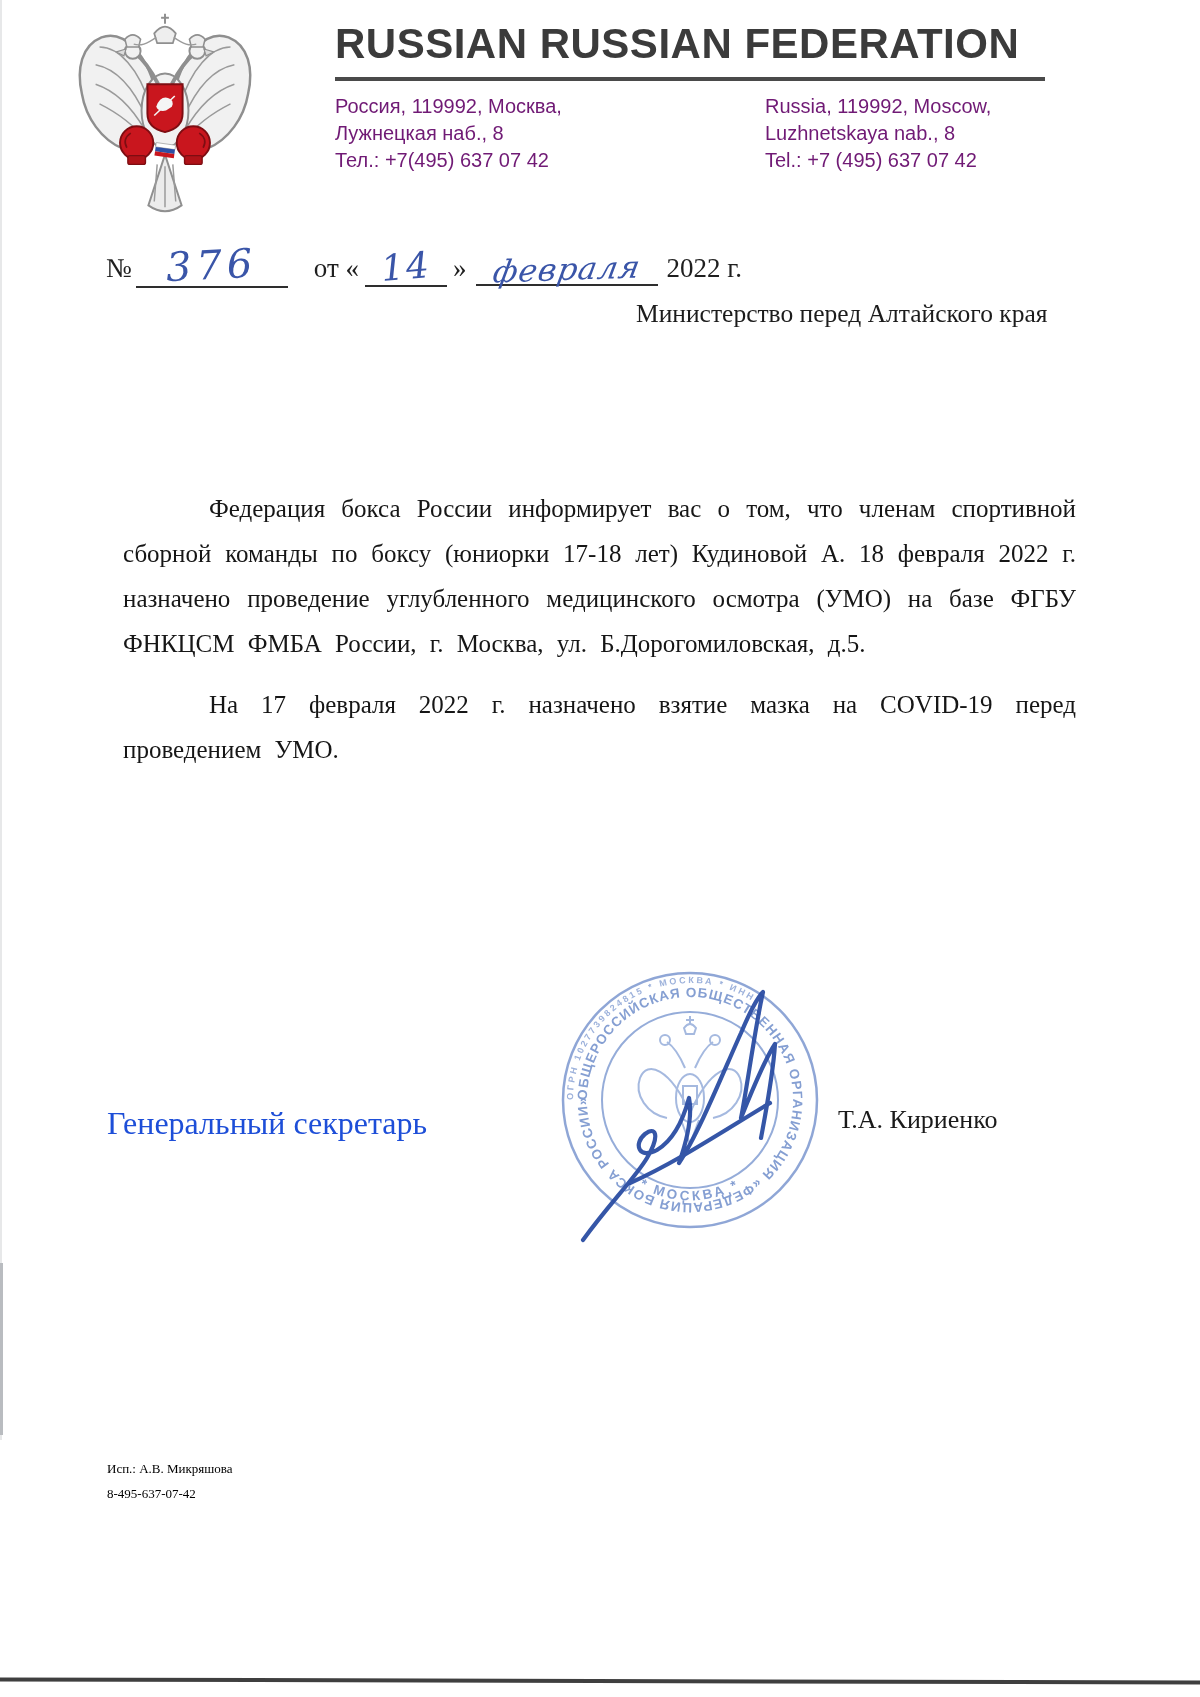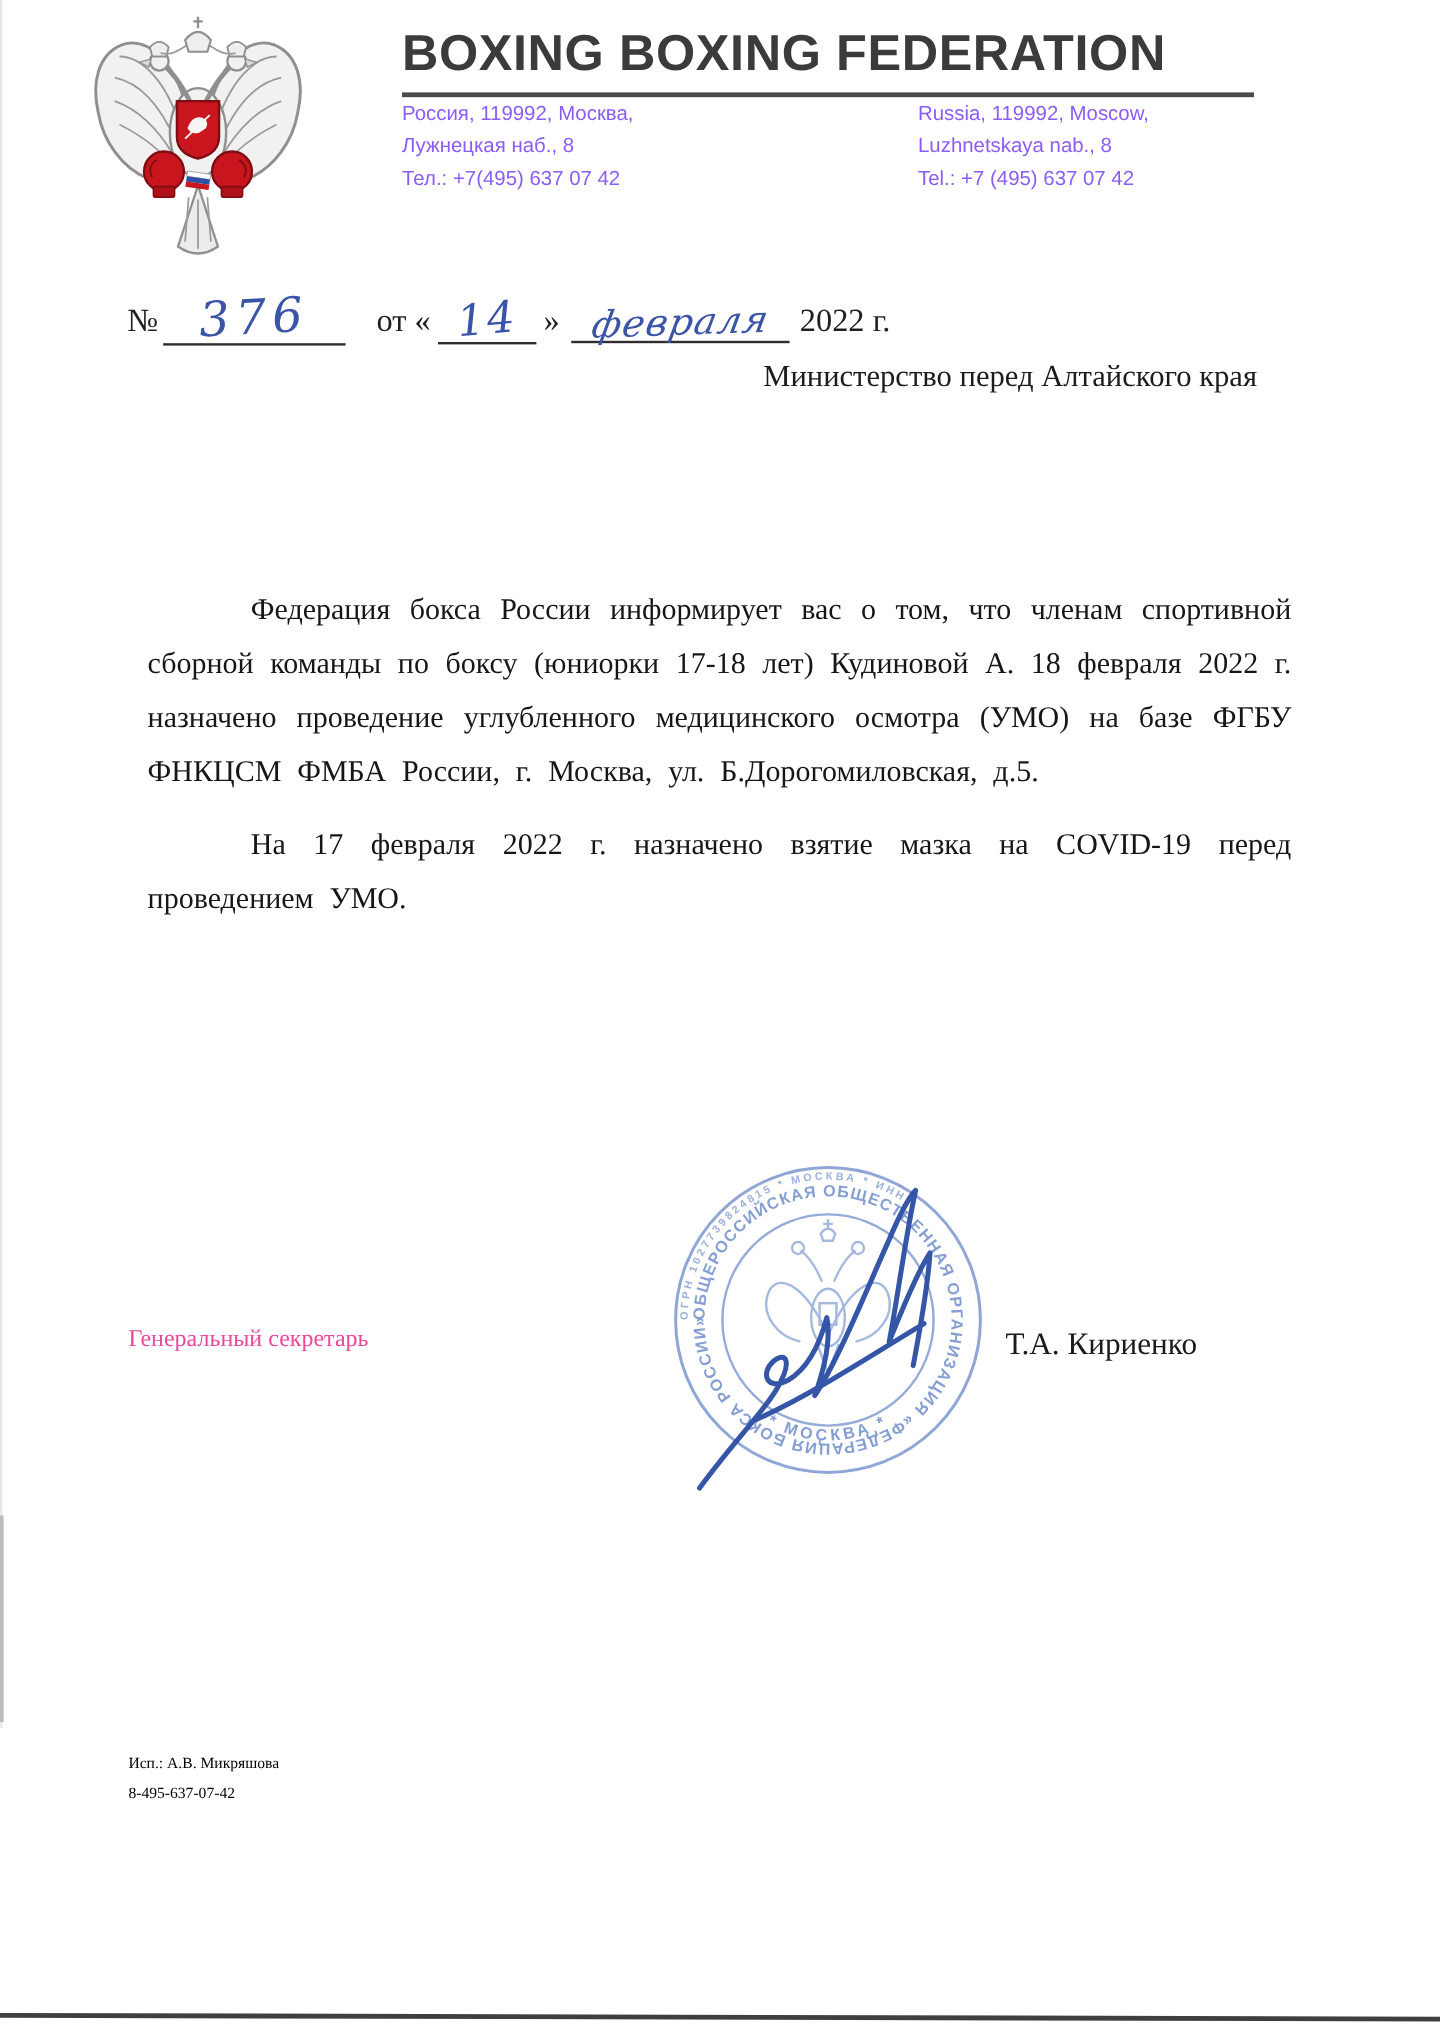--- a/index.html
+++ b/index.html
@@ -12,22 +12,22 @@
   .scan-edge-left-faint{position:absolute;left:0;top:0;width:2px;height:1440px;background:#e7e8e9;}
   .scan-line-bottom{position:absolute;left:0;top:1679px;width:1200px;height:4px;background:#3f3f3f;transform:rotate(.15deg);}
   
   .logo{position:absolute;left:70px;top:8px;width:190px;height:215px;}
   .head-text{position:absolute;left:335px;top:20px;width:720px;}
   .title-ru,.title-en{
     font-family:"Liberation Sans", sans-serif;font-weight:bold;color:#3b3b3b;
     font-size:42px;line-height:48px;letter-spacing:.5px;white-space:nowrap;
   }
   .head-divider{margin-top:9px;width:710px;height:4px;background:#4a4a4a;}
-  .addresses{position:relative;margin-top:0;width:710px;
-    font-family:"Liberation Sans", sans-serif;font-size:17px;line-height:27px;color:#8b5cf6;}
+  .addresses{position:relative;margin-top:12px;width:710px;
+    font-family:"Liberation Sans", sans-serif;font-size:20px;line-height:27px;color:#701a75;}
   .addr-en{position:absolute;left:430px;top:0;}
   
   .ref-line{position:absolute;left:106px;top:240px;font-size:27px;color:#1f1f1f;white-space:nowrap;}
   .blank{display:inline-block;border-bottom:2px solid #2e2e2e;text-align:center;}
   .blank-no{width:152px;margin:0 26px 0 4px;}
   .blank-day{width:82px;margin:0 6px;}
   .blank-month{width:182px;margin:0 8px 0 10px;}
   .hand{display:inline-block;color:#3a55a8;font-family:"DejaVu Serif", serif;font-style:italic;position:relative;}
   .hand-number{font-size:40px;letter-spacing:5px;top:2px;transform:rotate(-3deg);}
   .hand-day{font-size:36px;letter-spacing:2px;top:2px;transform:rotate(-5deg);}
@@ -35,21 +35,21 @@
   
   .recipient{position:absolute;left:636px;top:299px;font-size:25.5px;color:#1c1c1c;}
   
   .body-text{position:absolute;left:107px;top:470px;width:985px;
     font-size:25px;line-height:45px;text-align:justify;word-spacing:7px;color:#161616;}
   .body-text p{margin:16px;text-indent:86px;}
   
   .stamp{position:absolute;left:535px;top:948px;width:310px;height:350px;}
   .stamp text{font-family:"Liberation Sans", sans-serif;font-weight:bold;}
   
-  .sig-position{position:absolute;left:107px;top:1105px;font-size:20px;color:#ec4899;}
+  .sig-position{position:absolute;left:107px;top:1105px;font-size:32px;color:#1d4ed8;}
   .sig-name{position:absolute;left:838px;top:1105px;font-size:26px;color:#1a1a1a;}
   
   .footer{position:absolute;left:107px;top:1456px;font-size:13px;line-height:25px;color:#000000;}
 </style>
 </head>
 <body>
 
 <div class="page">
 
   <div class="scan-edge-left-faint"></div>
@@ -105,21 +105,21 @@
       <rect x="115" y="151" width="18" height="9" rx="2" fill="#b01218" stroke="#7e0d12" stroke-width="1.4"></rect>
       <g transform="rotate(8 95 146)">
         <rect x="85" y="139" width="20" height="4.5" fill="#ffffff" stroke="#9a9a9a" stroke-width=".7"></rect>
         <rect x="85" y="143.5" width="20" height="4.5" fill="#2d4fa5"></rect>
         <rect x="85" y="148" width="20" height="4.5" fill="#c9161e"></rect>
       </g>
     </g>
   </svg>
 
   <div class="head-text">
-    <div class="title-en">BOXING BOXING FEDERATION</div>
+    <div class="title-en">RUSSIAN RUSSIAN FEDERATION</div>
     <div class="head-divider"></div>
     <div class="addresses">
       <div class="addr-ru">
         <div>Россия, 119992, Москва,</div>
         <div>Лужнецкая наб., 8</div>
         <div>Тел.: +7(495) 637 07 42</div>
       </div>
       <div class="addr-en">
         <div>Russia, 119992, Moscow,</div>
         <div>Luzhnetskaya nab., 8</div>

